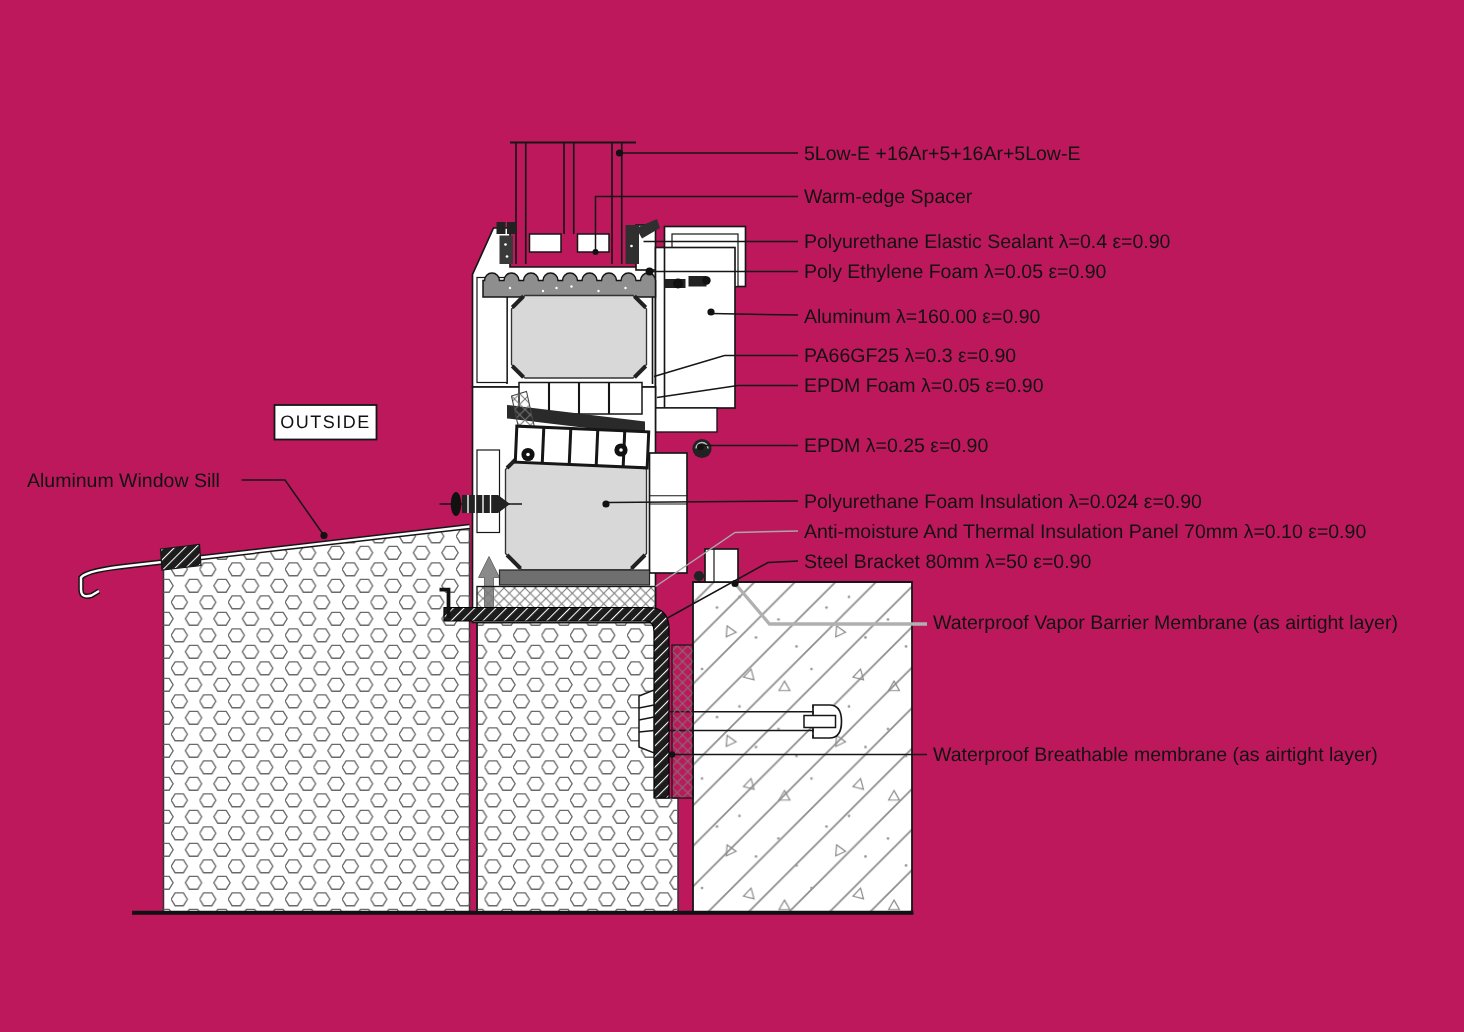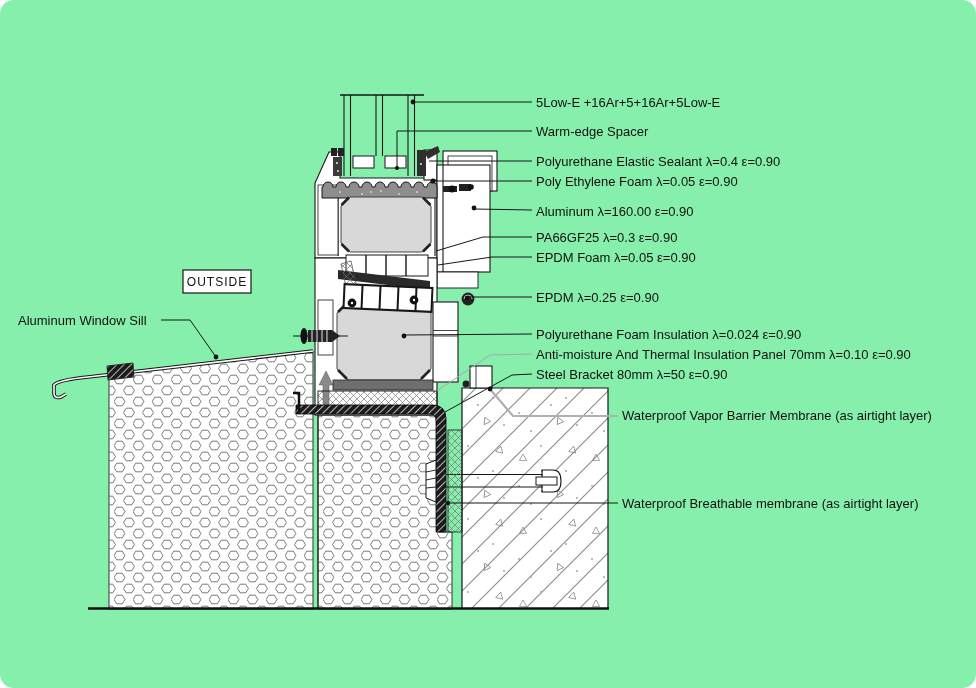--- a/index.html
+++ b/index.html
@@ -1,17 +1,17 @@
 <!DOCTYPE html>
 <html><head>
 <meta charset="utf-8">
 <style>
   html,body{margin:0;padding:0;background:#ffffff;}
-  .stage{position:relative;width:976px;height:688px;background:#86efac;overflow:hidden;
-         font-family:"Liberation Sans", sans-serif;border-radius:14px;}
+  .stage{position:relative;width:976px;height:688px;background:#be185d;overflow:hidden;
+         font-family:"Liberation Sans", sans-serif;}
   svg{display:block;}
   text{fill:#111;}
   .callout{font-size:13px;}
   .boxlabel{font-size:12px;letter-spacing:1px;}
 </style>
 </head>
 <body>
 
 <div class="stage">
 <svg width="976" height="688" viewBox="0 0 976 688">

